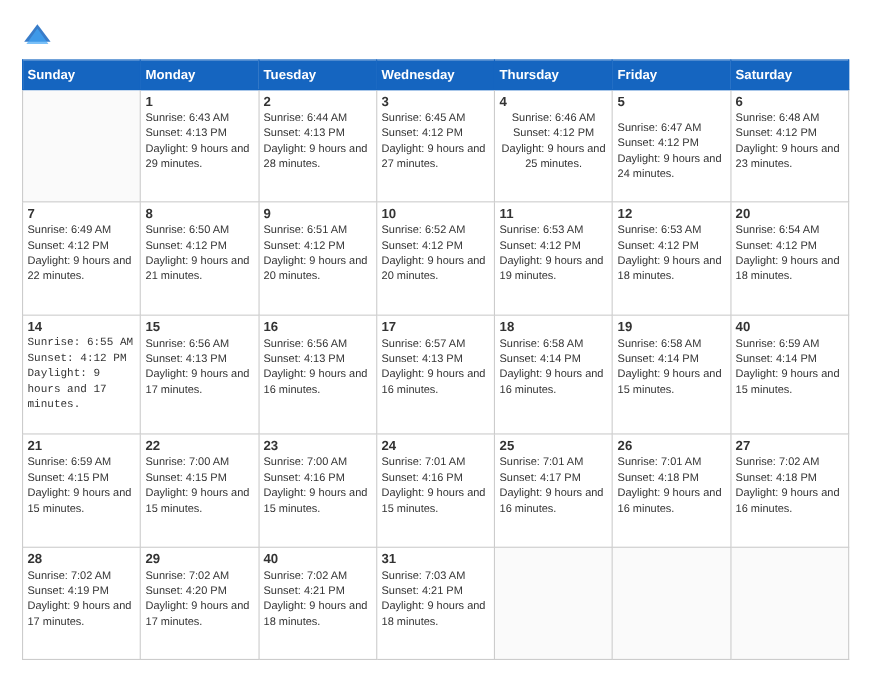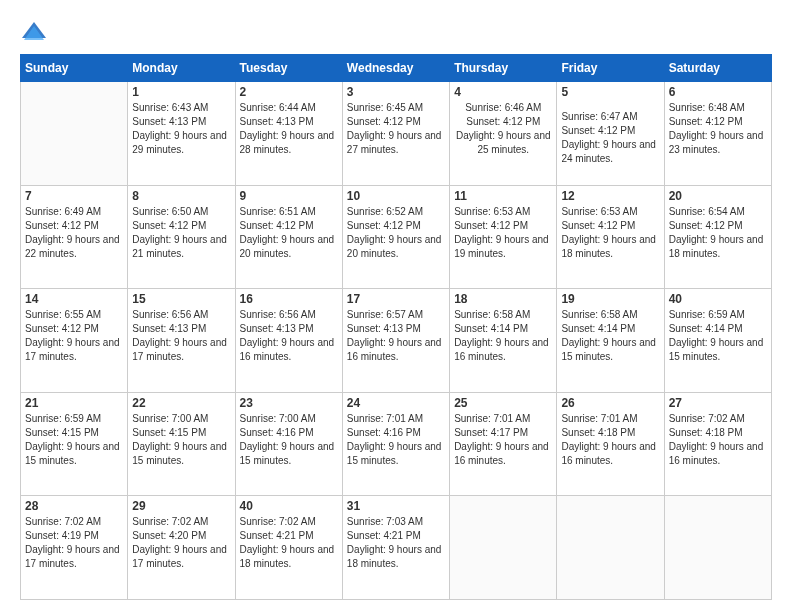--- a/index.html
+++ b/index.html
@@ -205,21 +205,21 @@
           <td>
             <span class="day-num">20</span>
             <div class="day-info" style="white-space: pre-line;">Sunrise: 6:54 AM
 Sunset: 4:12 PM
 Daylight: 9 hours and 18 minutes.</div>
           </td>
         </tr>
         <tr>
           <td>
             <span class="day-num">14</span>
-            <div class="day-info" style="white-space: pre-line;">Sunrise: 6:55 AM
+            <div class="day-info" style="white-space: pre-line; font-family: Liberation Mono, monospace;">Sunrise: 6:55 AM
 Sunset: 4:12 PM
 Daylight: 9 hours and 17 minutes.</div>
           </td>
           <td>
             <span class="day-num">15</span>
             <div class="day-info" style="white-space: pre-line;">Sunrise: 6:56 AM
 Sunset: 4:13 PM
 Daylight: 9 hours and 17 minutes.</div>
           </td>
           <td>

